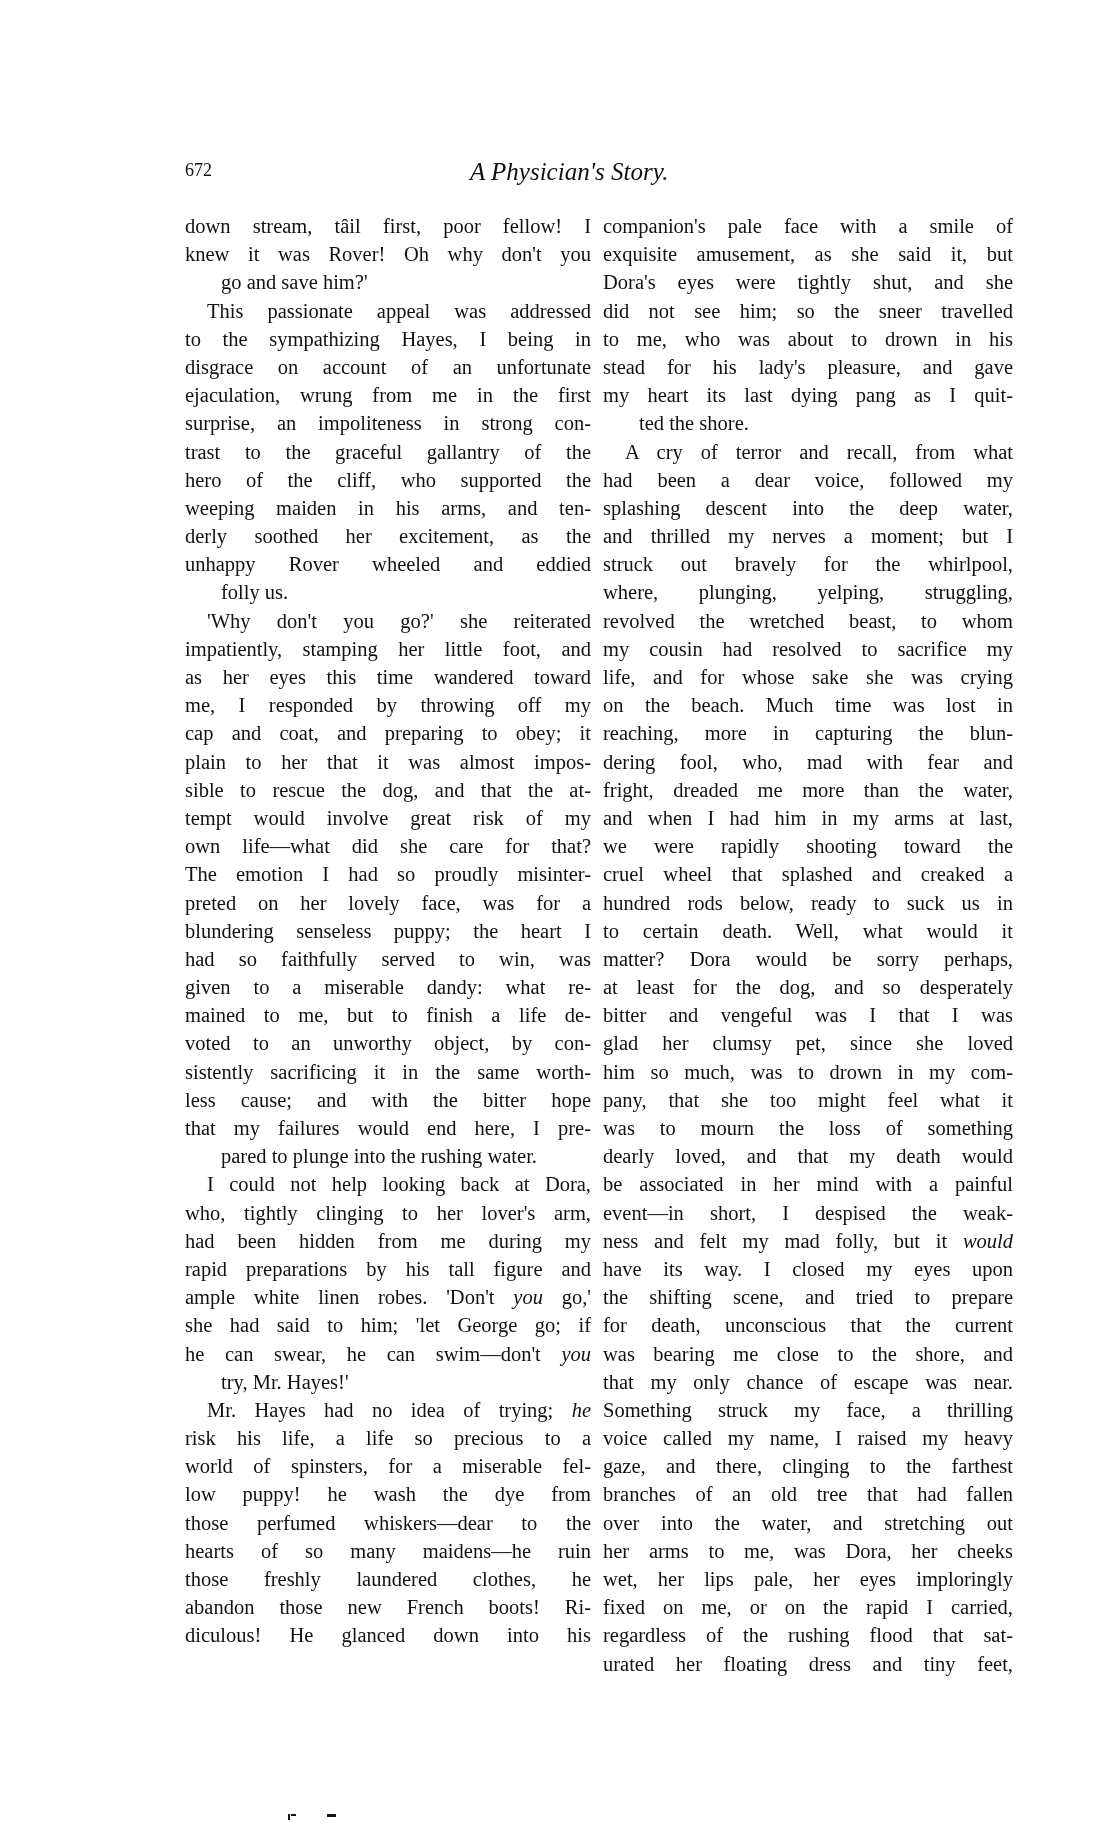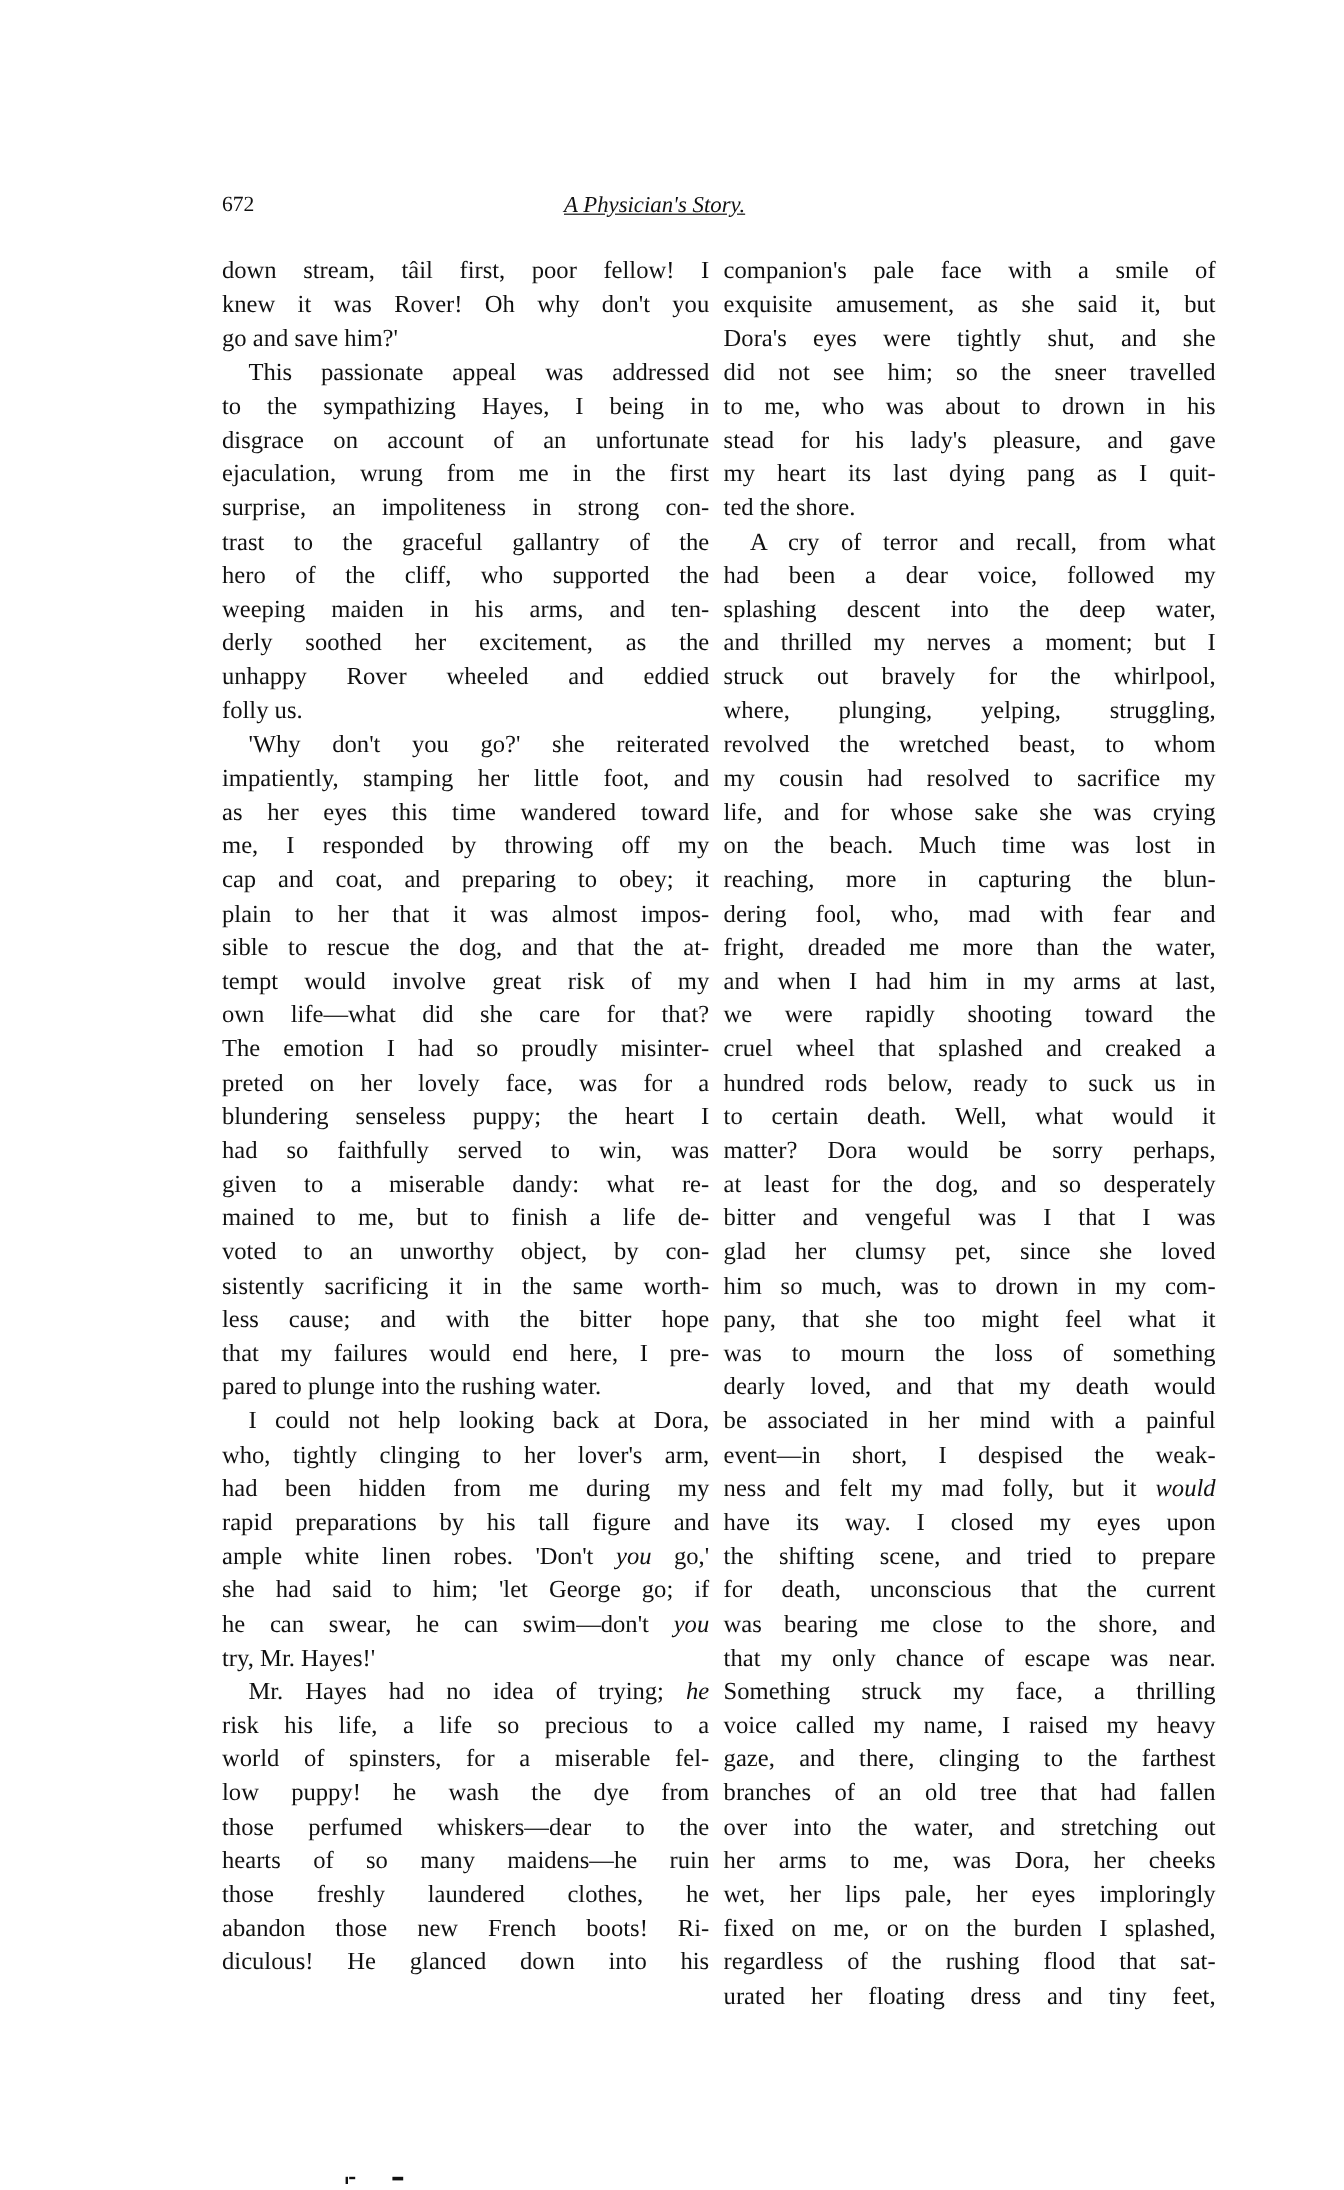--- a/index.html
+++ b/index.html
@@ -1,26 +1,26 @@
 <!DOCTYPE html>
 <html><head>
 <meta charset="utf-8">
 <style>
   html, body { margin: 0; padding: 0; background: #ffffff; }
   body { width: 1120px; height: 1825px; position: relative; overflow: hidden;
          font-family: "Liberation Serif", "DejaVu Serif", serif; color: #111; }
   .page-number { position: absolute; left: 185px; top: 158px; font-size: 18px; line-height: 24px; }
-  .running-title { position: absolute; left: 470px; top: 158px; width: 265px; font-size: 19px;
-                   line-height: 28px; font-style: italic; white-space: nowrap; text-decoration: underline; }
+  .running-title { position: absolute; left: 470px; top: 158px; width: 265px; font-size: 25px;
+                   line-height: 28px; font-style: italic; white-space: nowrap; }
   .column { position: absolute; top: 212px; font-size: 20.5px; }
   .col-left { left: 185px; width: 406px; }
   .col-right { left: 603px; width: 410px; }
   .line { height: 28.2px; line-height: 28.2px; white-space: nowrap; overflow: visible;
           text-align: justify; text-align-last: justify; }
-  .line.end { text-align: left; text-align-last: left; }
+  .line.end { text-align: left; text-align-last: left; margin-left: 36px; }
   .line.indent { padding-left: 22px; }
   .line em { }
   .artifact { position: absolute; background: #111; }
 </style>
 </head>
 <body>
 
 <div class="page-number">672</div>
 <div class="running-title">A Physician's Story.</div>
 
@@ -120,20 +120,20 @@
     <div class="line">for death, unconscious that the current</div>
     <div class="line">was bearing me close to the shore, and</div>
     <div class="line">that my only chance of escape was near.</div>
     <div class="line">Something struck my face, a thrilling</div>
     <div class="line">voice called my name, I raised my heavy</div>
     <div class="line">gaze, and there, clinging to the farthest</div>
     <div class="line">branches of an old tree that had fallen</div>
     <div class="line">over into the water, and stretching out</div>
     <div class="line">her arms to me, was Dora, her cheeks</div>
     <div class="line">wet, her lips pale, her eyes imploringly</div>
-    <div class="line">fixed on me, or on the burden I splashed,</div>
+    <div class="line">fixed on me, or on the rapid I carried,</div>
     <div class="line">regardless of the rushing flood that sat-</div>
     <div class="line">urated her floating dress and tiny feet,</div>
   </div>
 
 <div class="artifact" style="left:288px;top:1814px;width:2px;height:6px;"></div>
 <div class="artifact" style="left:291px;top:1814px;width:5px;height:2px;"></div>
 <div class="artifact" style="left:327px;top:1814px;width:9px;height:3px;"></div>
 
 </body></html>

